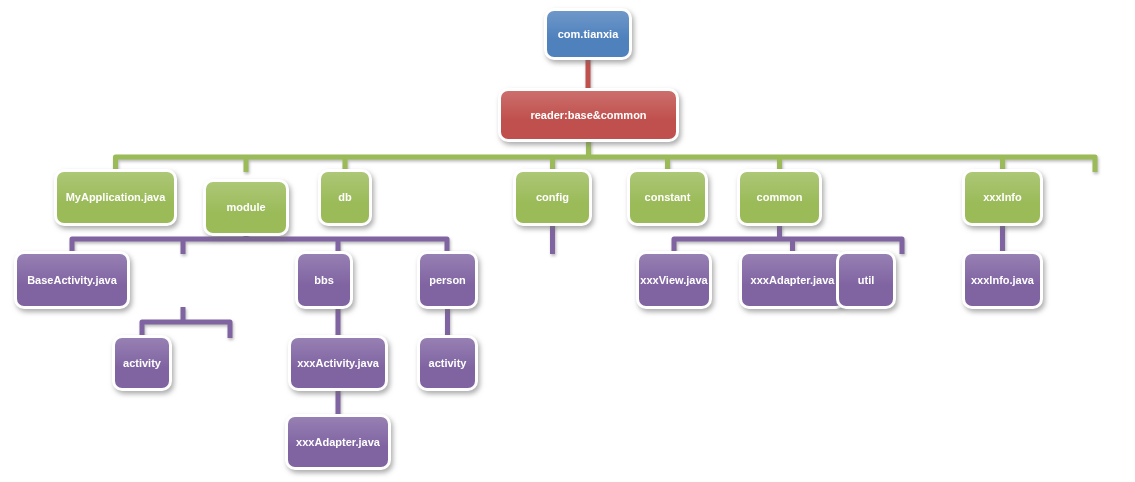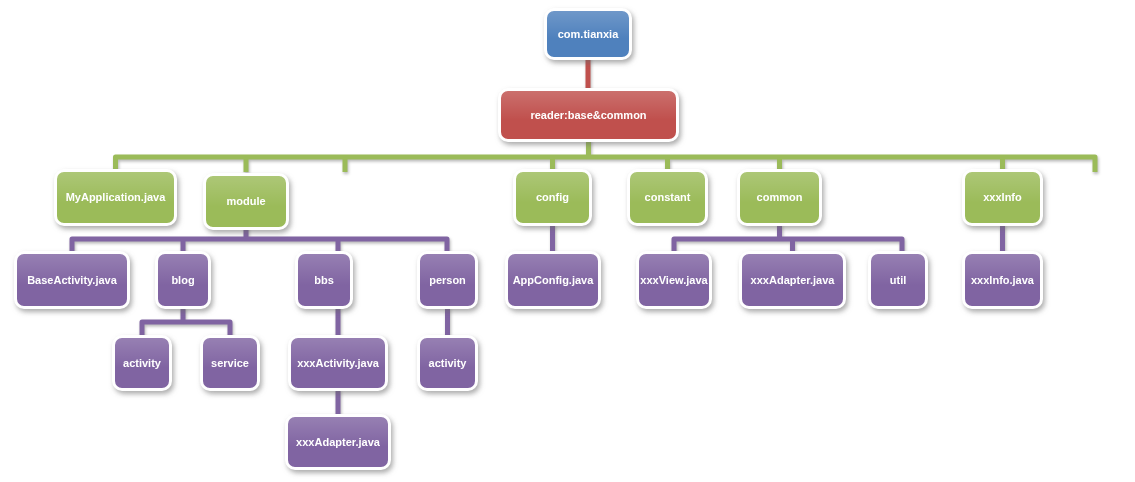--- a/index.html
+++ b/index.html
@@ -68,36 +68,34 @@
     <path class="stroke-l4" d="M338 307 V338"></path>
     <path class="stroke-l4" d="M447.5 307 V338"></path>
     <path class="stroke-l4" d="M338 389 V417"></path>
   </svg>
 
   <div class="node l1" style="left:544px; top:8px;  width:88px;  height:52px;">com.tianxia</div>
 
   <div class="node l3" style="left:54px;   top:169px; width:123px; height:57px;">MyApplication.java</div>
 
   <div class="node l2" style="left:498px; top:88px; width:181px; height:54px;">reader:base&amp;common</div>
-  <div class="node l3" style="left:203px;  top:173px; width:86px;  height:57px;">module</div>
+  <div class="node l3" style="left:203px;  top:179px; width:86px;  height:57px;">module</div>
+  <div class="node l3" style="left:318px;  top:169px; width:54px;  height:57px;">db</div>
   <div class="node l3" style="left:513px;  top:169px; width:79px;  height:57px;">config</div>
   <div class="node l3" style="left:627px;  top:169px; width:81px;  height:57px;text-align:center;">constant</div>
   <div class="node l3" style="left:737px;  top:169px; width:85px;  height:57px;text-align:center;">common</div>
   <div class="node l3" style="left:962px;  top:169px; width:81px;  height:57px;">xxxInfo</div>
 
   <div class="node l4" style="left:14px;  top:251px; width:116px; height:58px;">BaseActivity.java</div>
-  <div class="node l4" style="left:155px; top:251px; width:56px;  height:58px;">blog</div>
   <div class="node l4" style="left:295px; top:251px; width:58px;  height:58px;">bbs</div>
   <div class="node l4" style="left:417px; top:251px; width:61px;  height:58px;">person</div>
-  <div class="node l4" style="left:505px; top:251px; width:96px;  height:58px;">AppConfig.java</div>
   <div class="node l4" style="left:636px; top:251px; width:76px;  height:58px;">xxxView.java</div>
   <div class="node l4" style="left:739px; top:251px; width:107px; height:58px;">xxxAdapter.java</div>
-  <div class="node l4" style="left:868px; top:251px; width:60px;  height:58px;">util</div>
+  <div class="node l4" style="left:836px; top:251px; width:60px;  height:58px;">util</div>
   <div class="node l4" style="left:962px; top:251px; width:81px;  height:58px;">xxxInfo.java</div>
 
   <div class="node l4" style="left:112px; top:335px; width:60px;  height:56px;">activity</div>
-  <div class="node l4" style="left:200px; top:335px; width:60px;  height:56px;">service</div>
   <div class="node l4" style="left:288px; top:335px; width:100px; height:56px;">xxxActivity.java</div>
   <div class="node l4" style="left:417px; top:335px; width:61px;  height:56px;">activity</div>
 
   <div class="node l4" style="left:285px; top:414px; width:106px; height:56px;">xxxAdapter.java</div>
 
 </div>
 
 </body></html>

